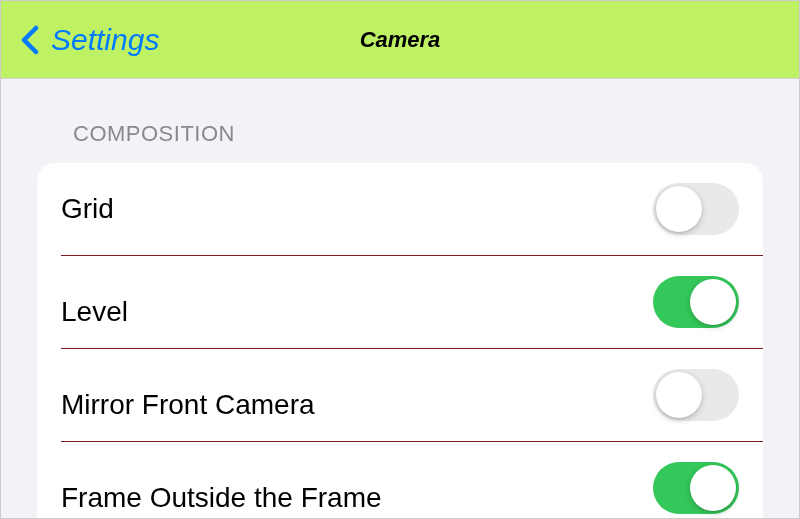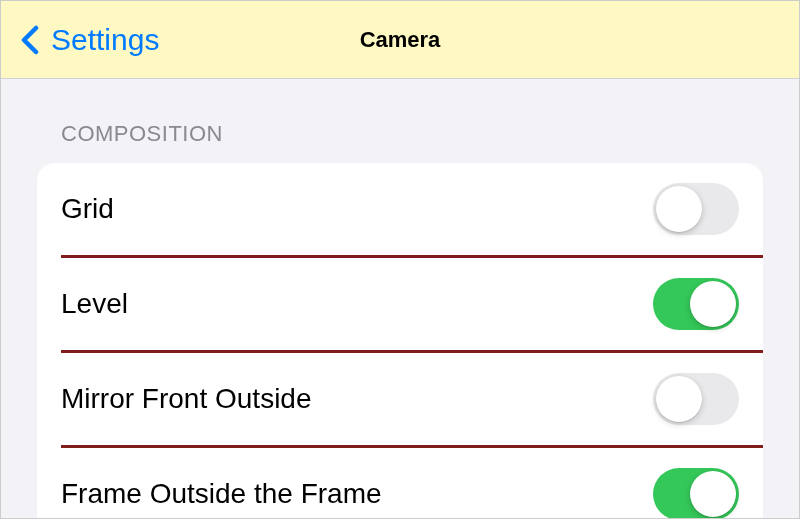--- a/index.html
+++ b/index.html
@@ -10,26 +10,27 @@
     body {
       font-family: -apple-system, BlinkMacSystemFont, "Helvetica Neue", sans-serif;
       background: #f2f2f7;
       width: 800px;
       height: 519px;
       overflow: hidden;
       border: 1px solid #ccc;
     }
     .navbar {
       height: 78px;
-      background: #fef9c3;
+      background: #bef264;
       border-bottom: 1px solid #d1d1d6;
       display: flex;
       align-items: center;
       position: relative;
       padding: 0 20px;
+      font-style: italic;
     }
     .back-button {
       display: flex;
       align-items: center;
       color: #007aff;
       font-size: 30px;
       font-weight: 400;
       cursor: pointer;
     }
     .back-chevron {
@@ -47,40 +48,41 @@
     }
     .content {
       padding: 0 36px;
     }
     .section-header {
       font-size: 22px;
       color: #8a8a8e;
       letter-spacing: 0.5px;
       margin-top: 42px;
       margin-bottom: 16px;
-      margin-left: 24px;
+      margin-left: 36px;
       text-transform: uppercase;
       font-weight: 400;
     }
     .settings-group {
       background: #ffffff;
       border-radius: 18px;
       overflow: hidden;
     }
     .settings-row {
       display: flex;
       align-items: center;
       justify-content: space-between;
       padding: 20px 24px 20px 24px;
       min-height: 80px;
     }
     .settings-row + .settings-row {
-      border-top: 3px solid #7f1d1d;
+      border-top: 1px solid #7f1d1d;
       margin-left: 24px;
       padding-left: 0;
+      align-items: flex-end;
     }
     .settings-label {
       font-size: 28px;
       color: #000;
       font-weight: 400;
     }
     .toggle {
       width: 86px;
       height: 52px;
       border-radius: 26px;
@@ -135,21 +137,21 @@
     </div>
 
     <div class="settings-row">
       <span class="settings-label">Level</span>
       <div class="toggle toggle-on">
         <div class="toggle-knob"></div>
       </div>
     </div>
 
     <div class="settings-row">
-      <span class="settings-label">Mirror Front Outside</span>
+      <span class="settings-label">Mirror Front Camera</span>
       <div class="toggle toggle-off">
         <div class="toggle-knob"></div>
       </div>
     </div>
 
     <div class="settings-row">
       <span class="settings-label">Frame Outside the Frame</span>
       <div class="toggle toggle-on">
         <div class="toggle-knob"></div>
       </div>

